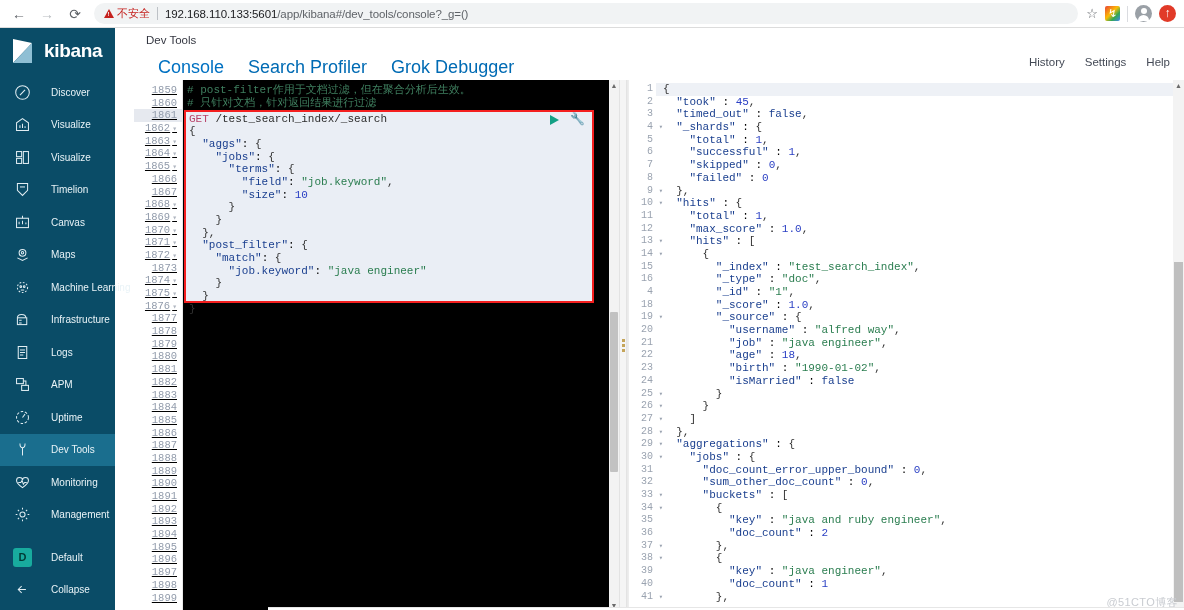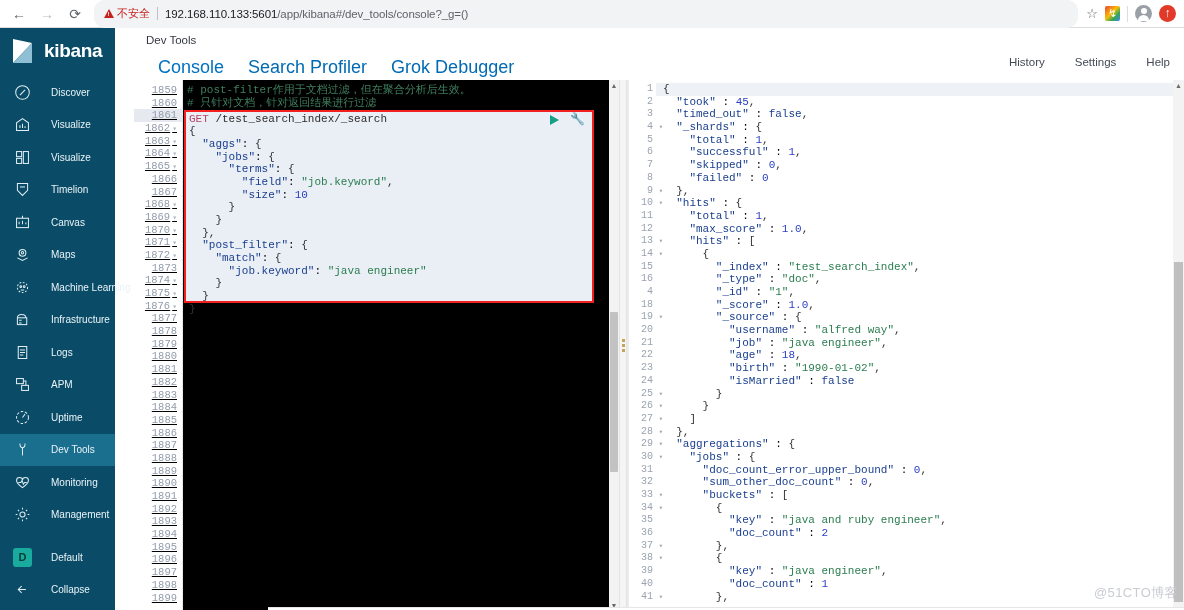--- a/index.html
+++ b/index.html
@@ -17,21 +17,21 @@
     display: flex; align-items: center;
   }
   .nav-btns { display: flex; align-items: center; padding-left: 6px; gap: 2px; }
   .nav-btn {
     width: 26px; height: 24px; display: flex; align-items: center;
     justify-content: center; color: #5f6368; font-size: 14px;
     border-radius: 50%;
   }
   .nav-btn.disabled { color: #b8bcc0; }
   .omnibox {
-    flex: 1; height: 28px; margin: 0 8px 0 6px; background: #f1f3f4;
+    flex: 1; height: 21px; margin: 0 8px 0 6px; background: #f1f3f4;
     border-radius: 11px; display: flex; align-items: center;
     padding: 0 10px; font-size: 11.5px; color: #202124;
   }
   .sec-warn { display: flex; align-items: center; gap: 3px; color: #c5221f;
               font-size: 11px; white-space: nowrap; }
   .sec-tri { width: 0; height: 0; border-left: 5px solid transparent;
              border-right: 5px solid transparent; border-bottom: 9px solid #c5221f;
              position: relative; }
   .sec-tri::after { content:"!"; position:absolute; left:-1.5px; top:2px; color:#fff;
                     font-size:6px; font-weight:bold; line-height:7px; }
@@ -87,21 +87,21 @@
   
   .main { position: absolute; left: 134px; top: 28px; width: 1050px; height: 582px; background:#fff; }
   .app-title { padding: 6px 0 0 12px; font-size: 11.5px; color: #343741; }
   .tabs { display: flex; gap: 0; padding-left: 12px; margin-top: 6px;
           border-bottom: 1px solid #e3e6ec; }
   .tab {
     padding: 4px 12px 8px 12px; font-size: 18px; color: #006bb4;
     border-bottom: 2px solid transparent; position: relative; top: 1px;
   }
   .tab.active { color: #0071c2; border-bottom-color: #0071c2; font-weight: normal; }
-  .hdr-right { position: absolute; right: 14px; top: 28px; display: flex; gap: 30px;
+  .hdr-right { position: absolute; right: 14px; top: 28px; display: flex; gap: 20px;
                font-size: 11.5px; color: #444a56; }
 
   
   .console { position: absolute; left: 0; top: 52px; width: 1050px; height: 530px;
              display: flex; }
   .editor-pane { position: relative; width: 485px; height: 530px; background: #000000;
                  display: flex; text-decoration: underline; }
   .gutter {
     width: 49px; background: #fff; color: #919bab; font-family: "Liberation Mono", monospace;
     font-size: 10.5px; text-align: right; padding-top: 4px; user-select: none;
@@ -161,21 +161,21 @@
   .r-code { flex: 1; padding-top: 3px; font-family: "Liberation Mono", monospace;
             font-size: 11px; overflow: hidden; position: relative; }
   .rl { height: 12.7px; line-height: 12.7px; white-space: pre; padding-left: 7px; }
   .rl.first { background: #eef1f6; }
   .r-scroll { position: absolute; right: 0; top: 0; width: 11px; height: 530px;
               background: #f3f3f3; }
   .r-thumb { position: absolute; top: 182px; left: 1px; width: 9px; height: 340px;
              background: #bfbfbf; }
   .vrule { position: absolute; left: 0; top: 0; width: 1px; height: 530px; background: #ededed; }
 
-  .watermark { position: absolute; right: 6px; bottom: 8px; font-size: 13px;
+  .watermark { position: absolute; right: 6px; bottom: 0; font-size: 11px;
                color: #c9ccd1; letter-spacing: 0.4px; }
   .bottom-edge { position: absolute; left: 134px; bottom: 0; width: 1050px; height: 3px;
                  background: #fff; border-top: 1px solid #e6e6e6; }
 </style>
 </head>
 <body>
 
 <div id="app">
 
   <div class="browser-bar">

